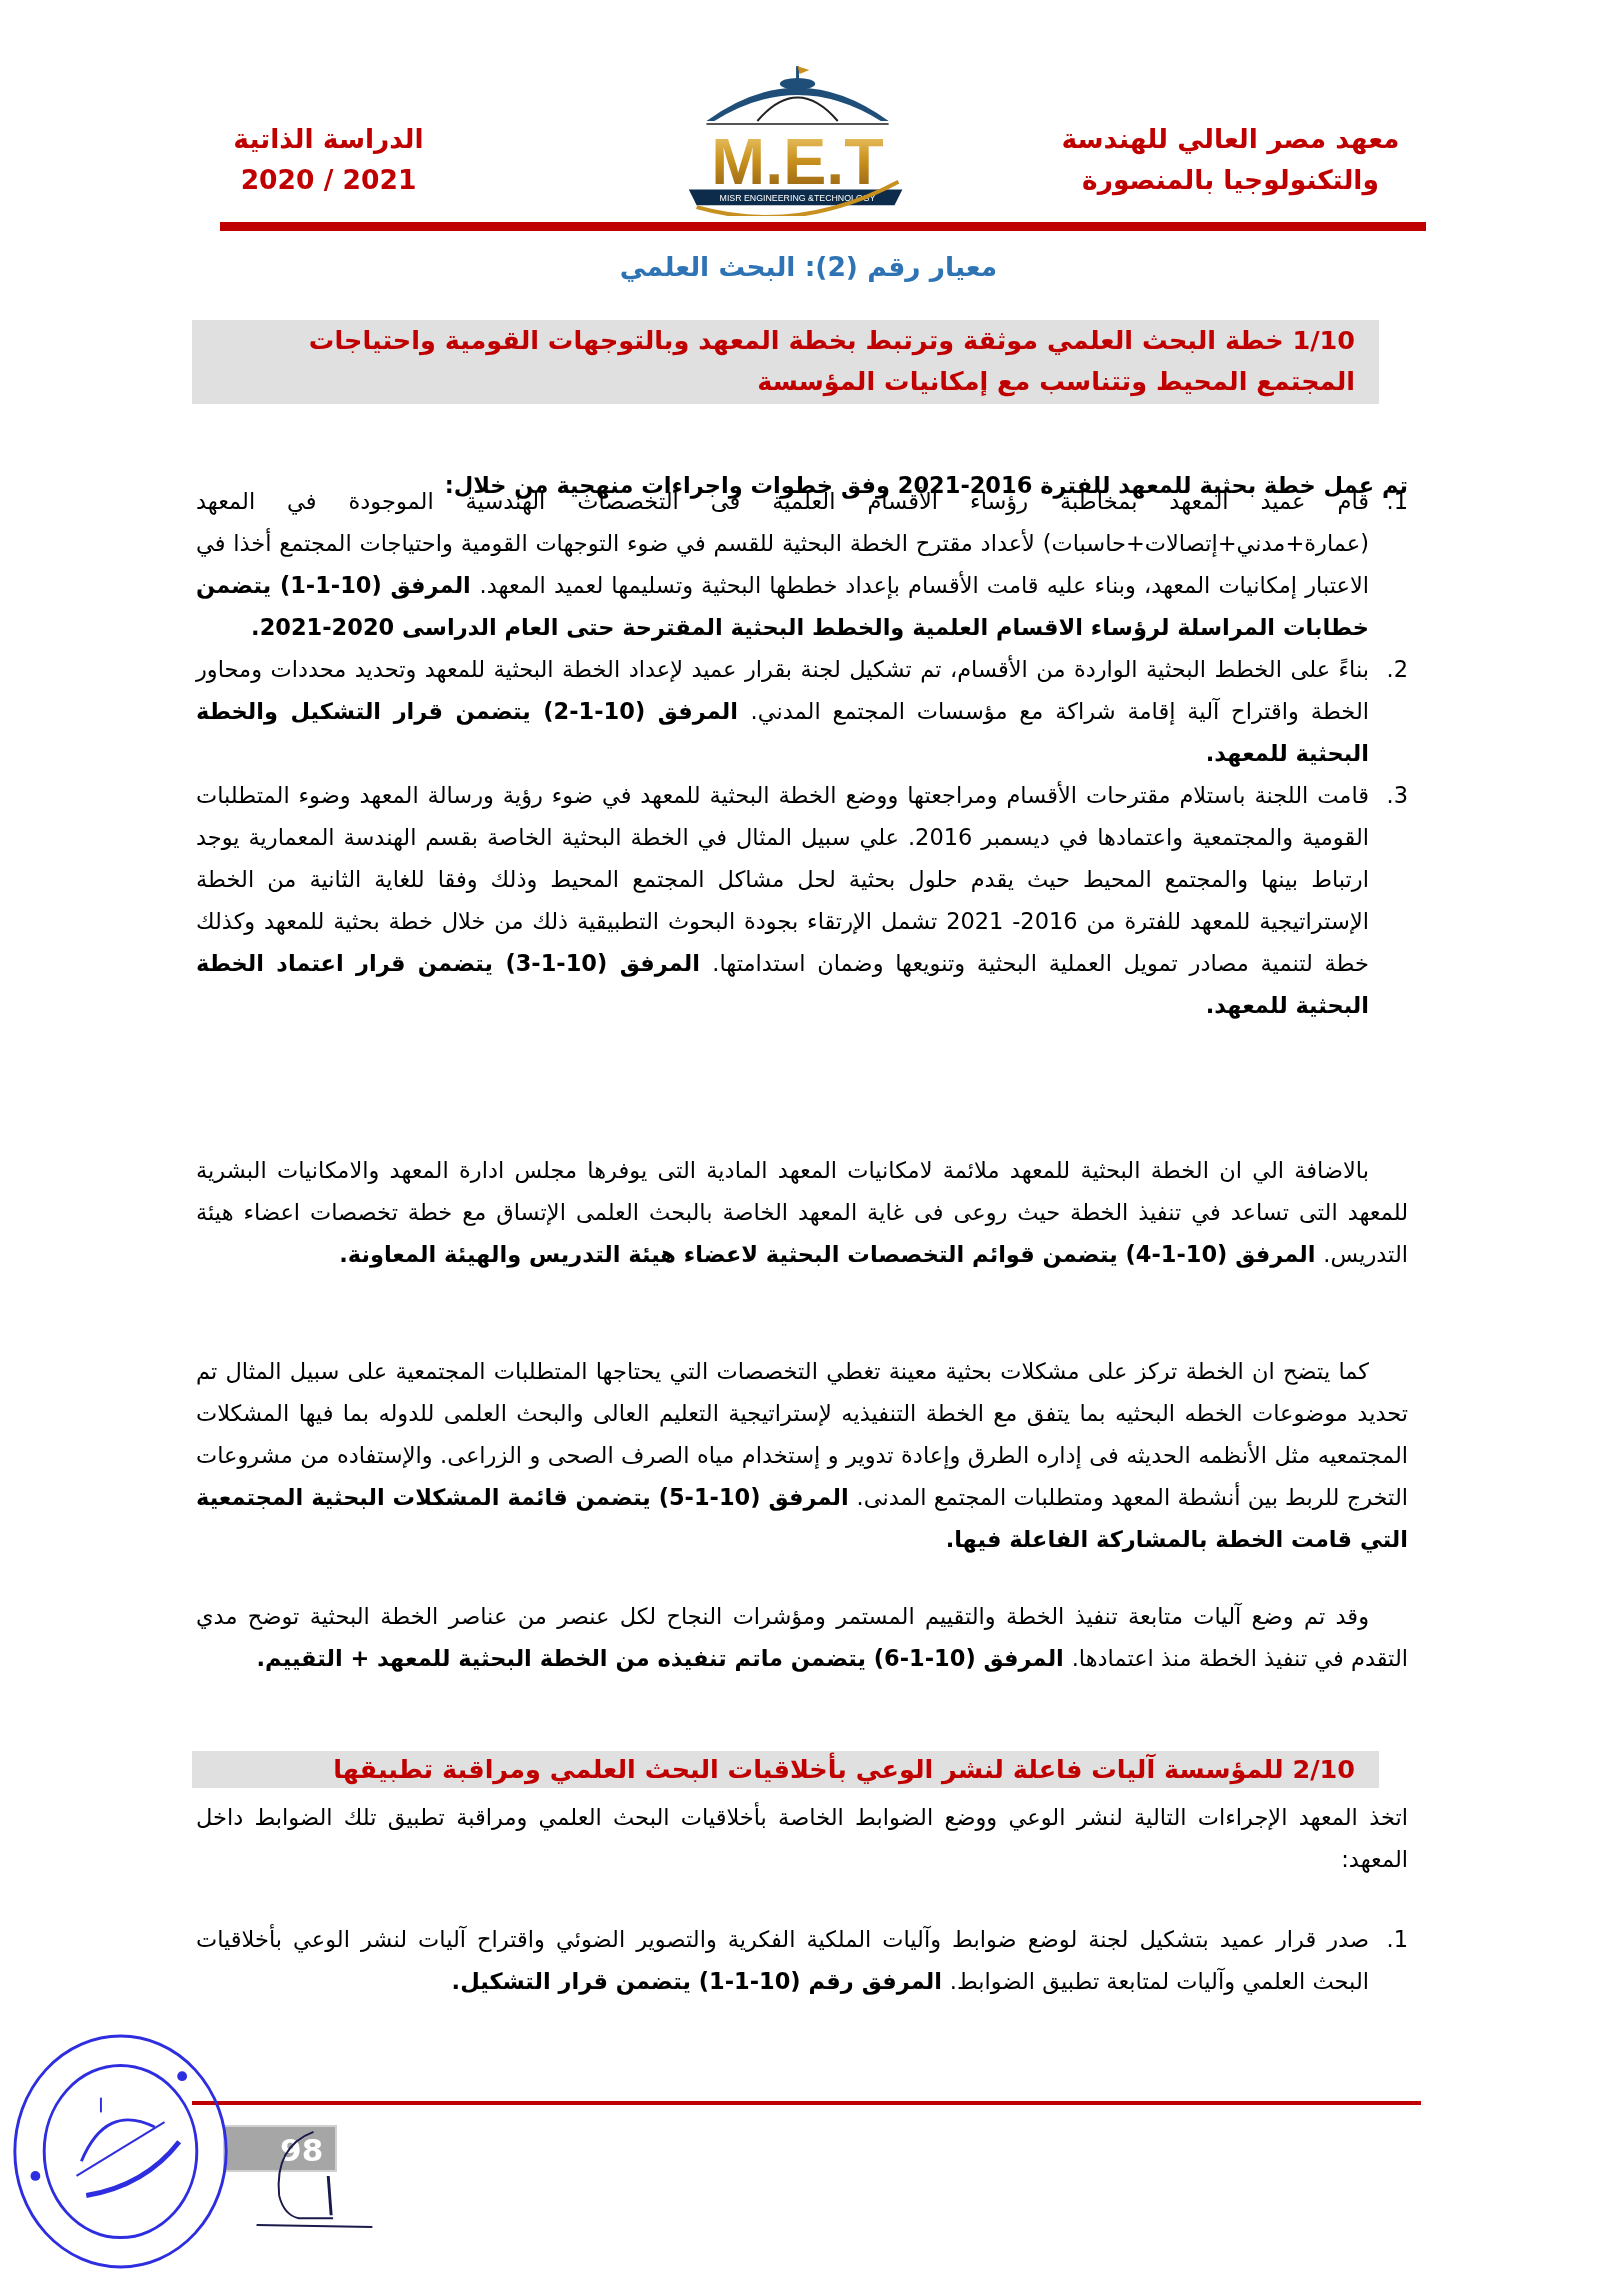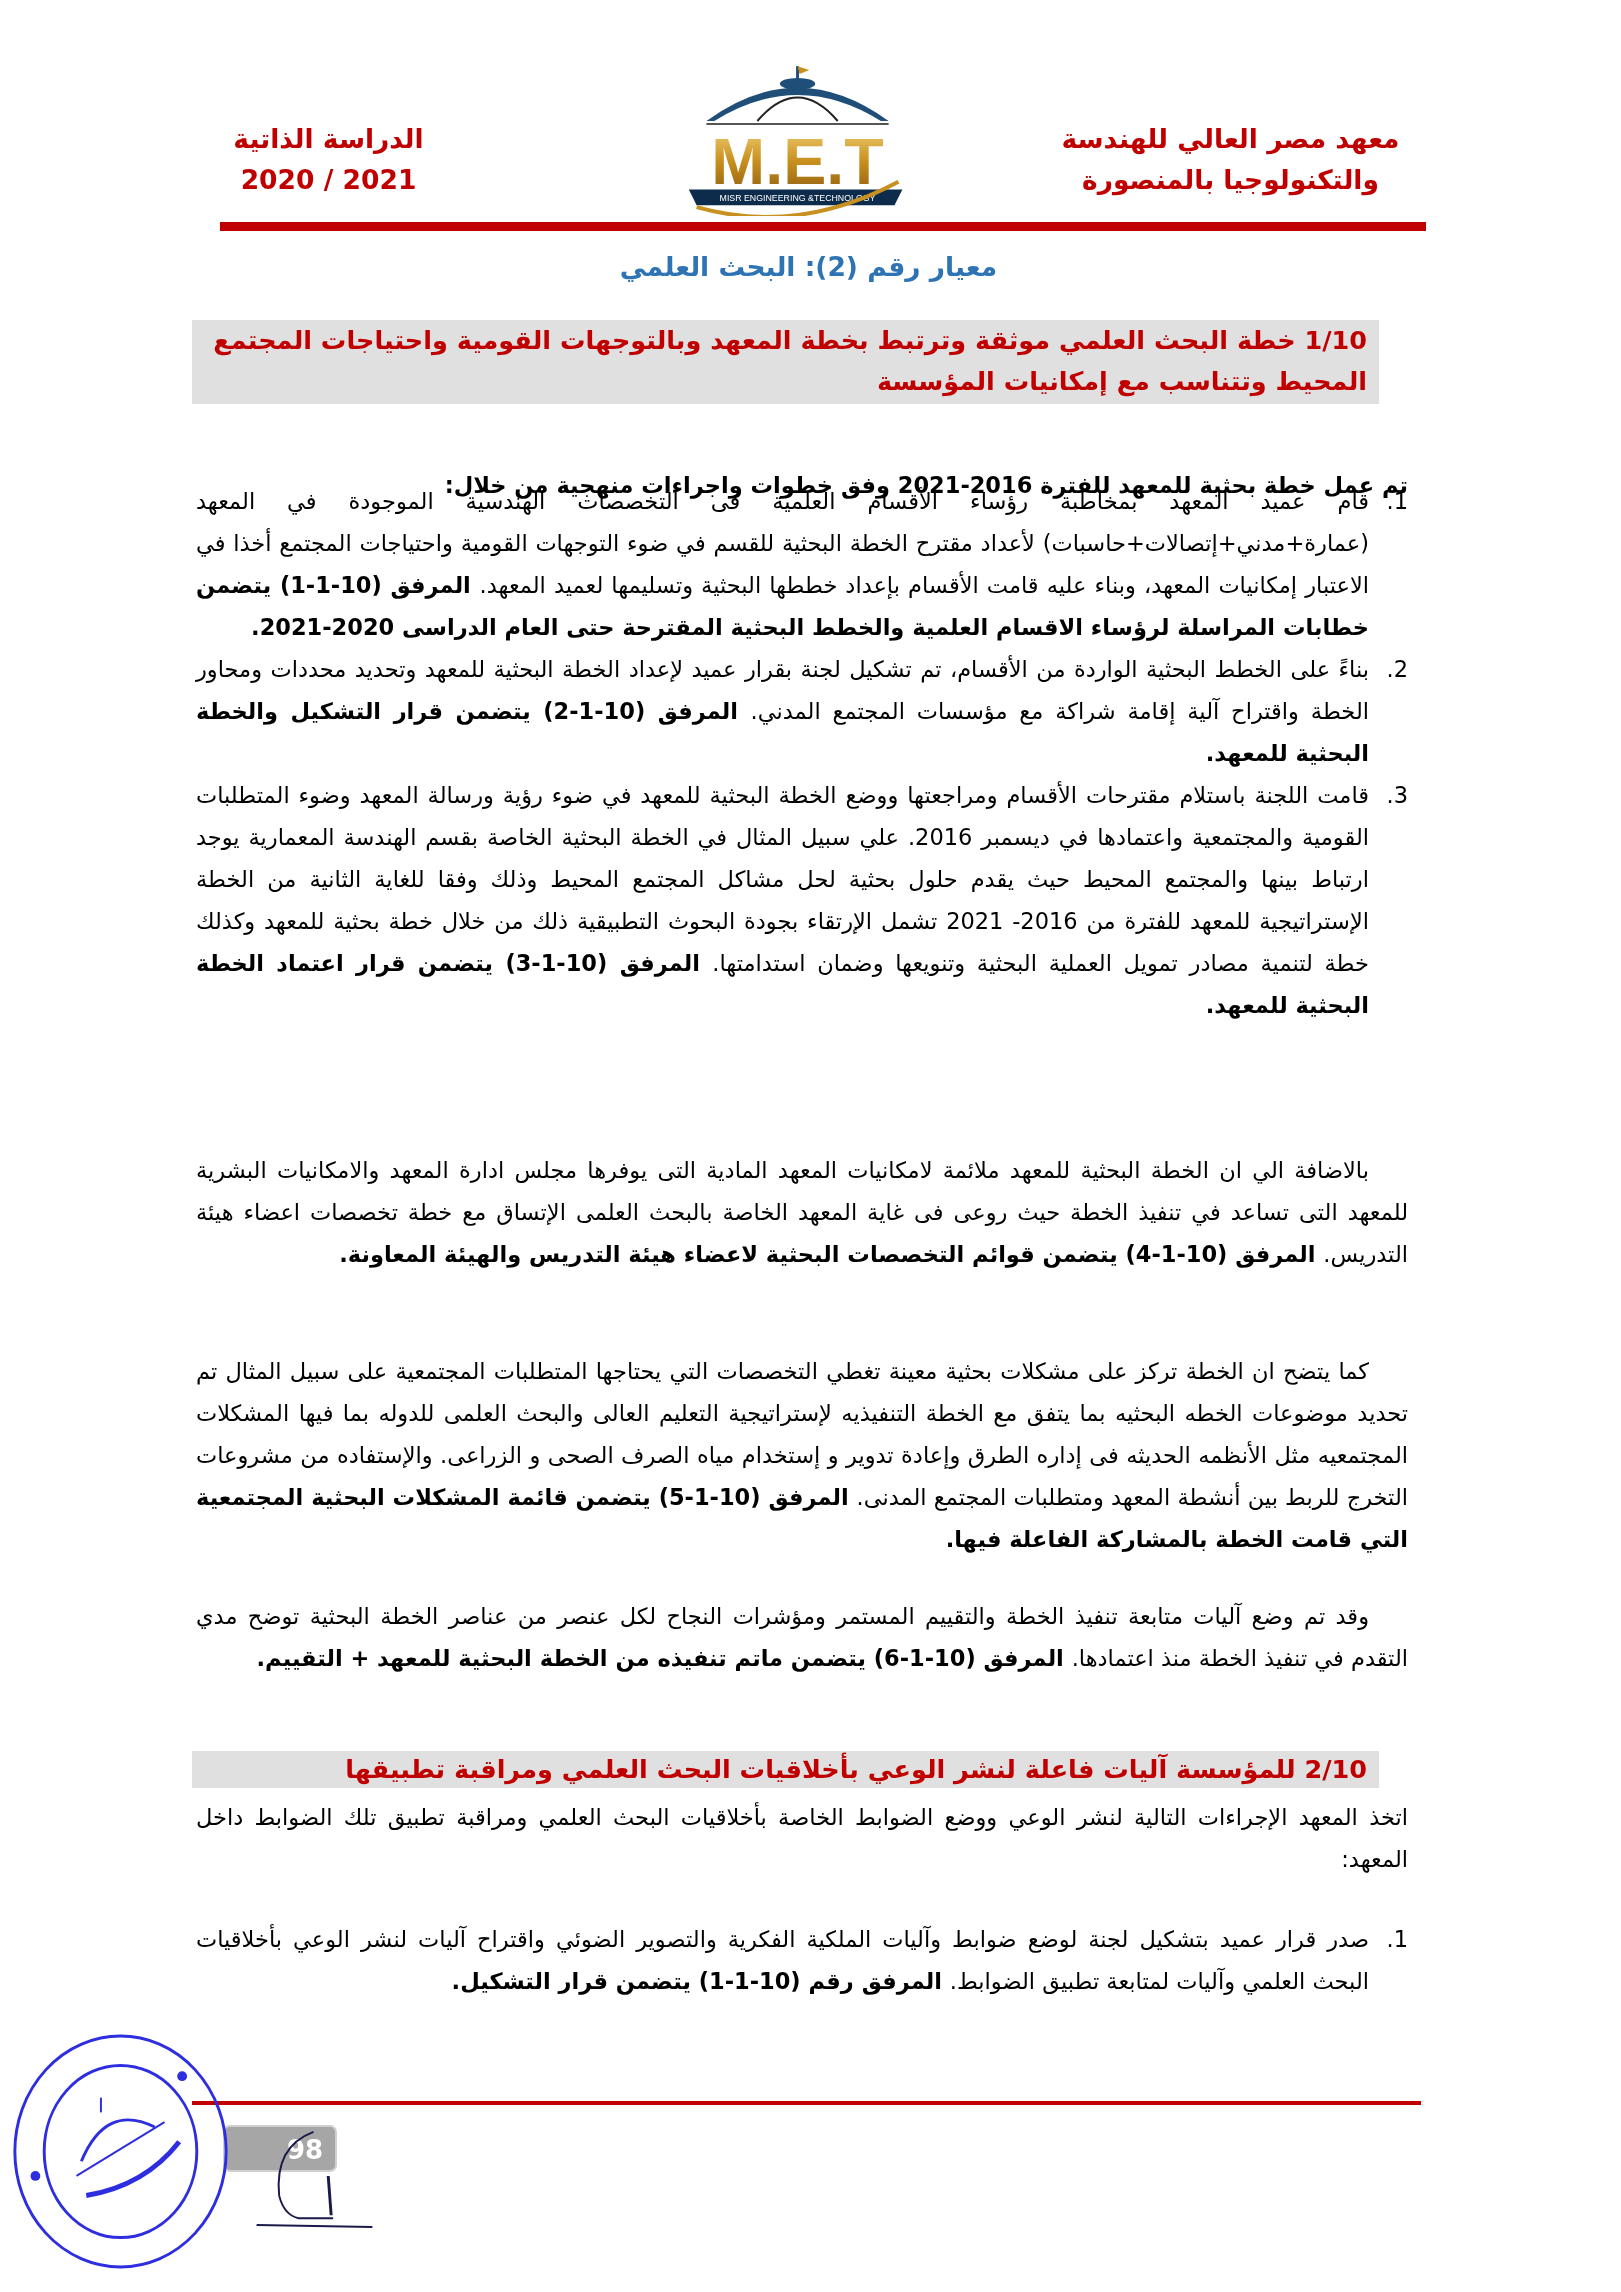--- a/index.html
+++ b/index.html
@@ -7,38 +7,38 @@
            font-family: "DejaVu Sans", "Liberation Sans", sans-serif; color: #000; }
     .abs { position: absolute; }
     .hdr-text { color: #C00000; font-weight: bold; font-size: 26.5px; line-height: 41px; direction: rtl; text-align: center; }
     .hdr-right { left: 1059px; top: 118px; width: 343px; }
     .hdr-left { left: 216px; top: 118px; width: 225px; text-align: center; }
     .hdr-line { left: 220px; top: 222px; width: 1206px; height: 8.8px; background: #C00000; }
     .logo { left: 667px; top: 24.5px; width: 265px; height: 191px; }
     .std-title { left: 392px; top: 247px; width: 833px; text-align: center; direction: rtl;
                  color: #2E74B5; font-weight: bold; font-size: 26.5px; line-height: 39px; }
     .sec-box { left: 192px; width: 1187px; background: #E0E0E0; direction: rtl; text-align: right;
-               color: #C00000; font-weight: bold; font-size: 25.5px; line-height: 41px; padding: 0 12px; box-sizing: border-box; }
+               color: #C00000; font-weight: bold; font-size: 25.5px; line-height: 41px; padding: 0 24px; box-sizing: border-box; }
     .sec1 { top: 320px; height: 84px; }
     .sec2 { top: 1751px; height: 37px; line-height: 37px; }
     .para { left: 196px; width: 1212px; direction: rtl; text-align: justify; font-size: 22.5px; line-height: 42px; }
     .para b, .bold { font-weight: bold; }
     .intro { top: 420px; font-weight: bold; margin-top: 44px; }
     ol.items { margin: 0; padding: 0; list-style: none; }
     ol.items li { position: relative; padding-right: 39px; text-align: justify; }
     ol.items li .num { position: absolute; right: 0; top: 0; }
     .list1 { top: 480px; }
     .p-add { top: 1149px; text-indent: 39px; }
     .p-also { top: 1350px; text-indent: 39px; }
     .p-mon { top: 1595px; text-indent: 39px; }
     .intro2 { top: 1796px; font-weight: normal; }
     .list2 { top: 1918px; left: 196px; width: 1212px; }
     .foot-line { left: 192px; top: 2101px; width: 1229px; height: 3.9px; background: #C00000; }
     .page-badge { left: 223px; top: 2125px; width: 114px; height: 47px; background: #A6A6A6; border: 2px solid #D0D0D0;
-                  border-radius: 7px; color: #fff; font-weight: bold; font-size: 26px; line-height: 47px; text-align: right; padding-right: 11.8px; box-sizing: border-box; }
+                  border-radius: 0; color: #fff; font-weight: bold; font-size: 31px; line-height: 47px; text-align: right; padding-right: 11.8px; box-sizing: border-box; }
     .stamp { left: 7.8px; top: 2029px; width: 225px; height: 245px; }
     .signature { left: 235px; top: 2117px; width: 157px; height: 118px; }
   </style>
 </head>
 <body>
 
 <div class="abs hdr-text hdr-right">
   <div>معهد مصر العالي للهندسة</div>
   <div>والتكنولوجيا بالمنصورة</div>
 </div>

